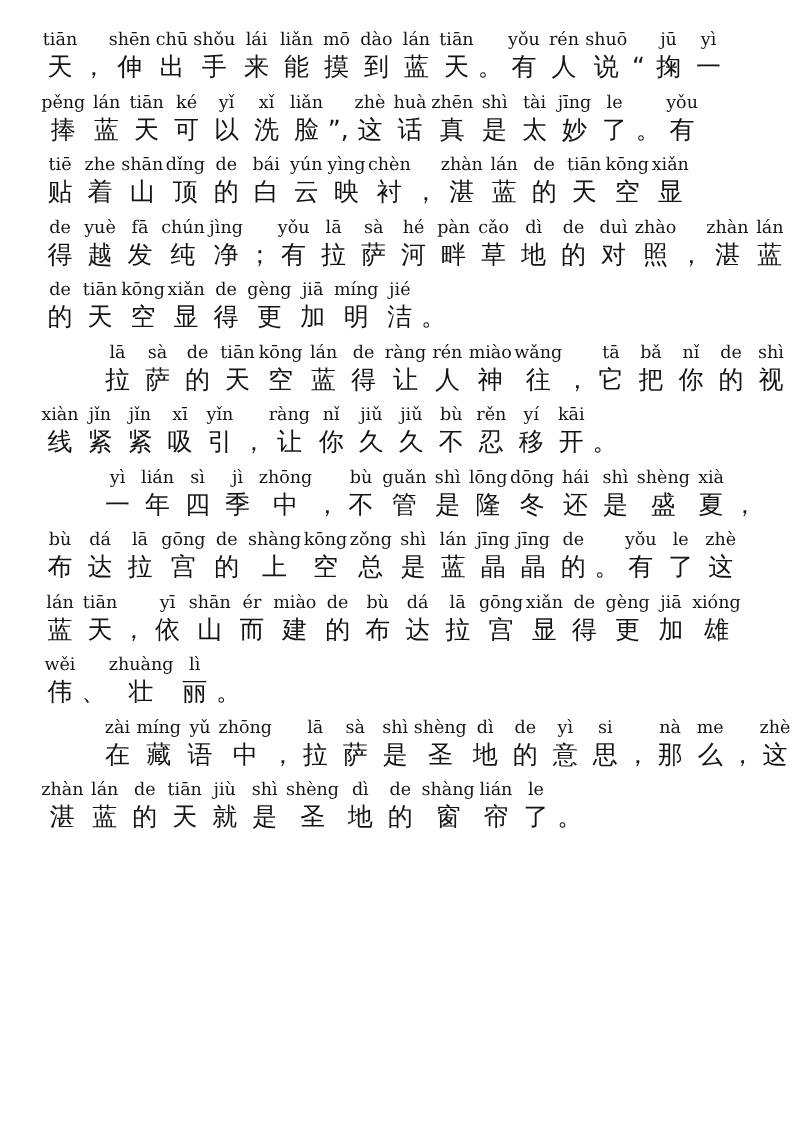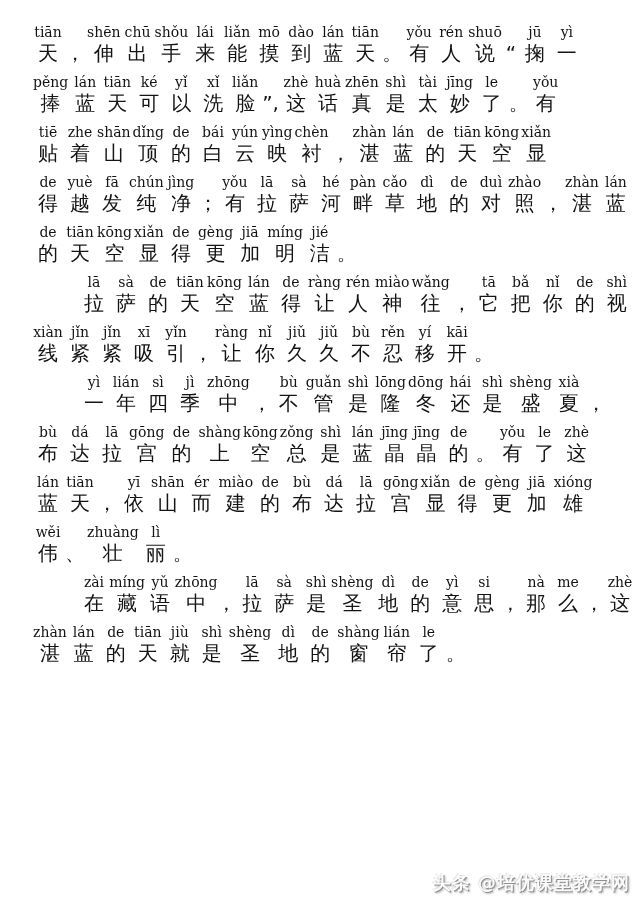--- a/index.html
+++ b/index.html
@@ -887,14 +887,13 @@
         <span class="cell">
           <span class="py">le</span>
           <span class="hz">了</span>
         </span>
         <span class="cell punct">
           <span class="py">&nbsp;</span>
           <span class="hz">。</span>
         </span>
       </div>
     </div>
-  <div class="watermark">头条 @培优课堂教学网</div>
 </div>
 
 </body></html>

